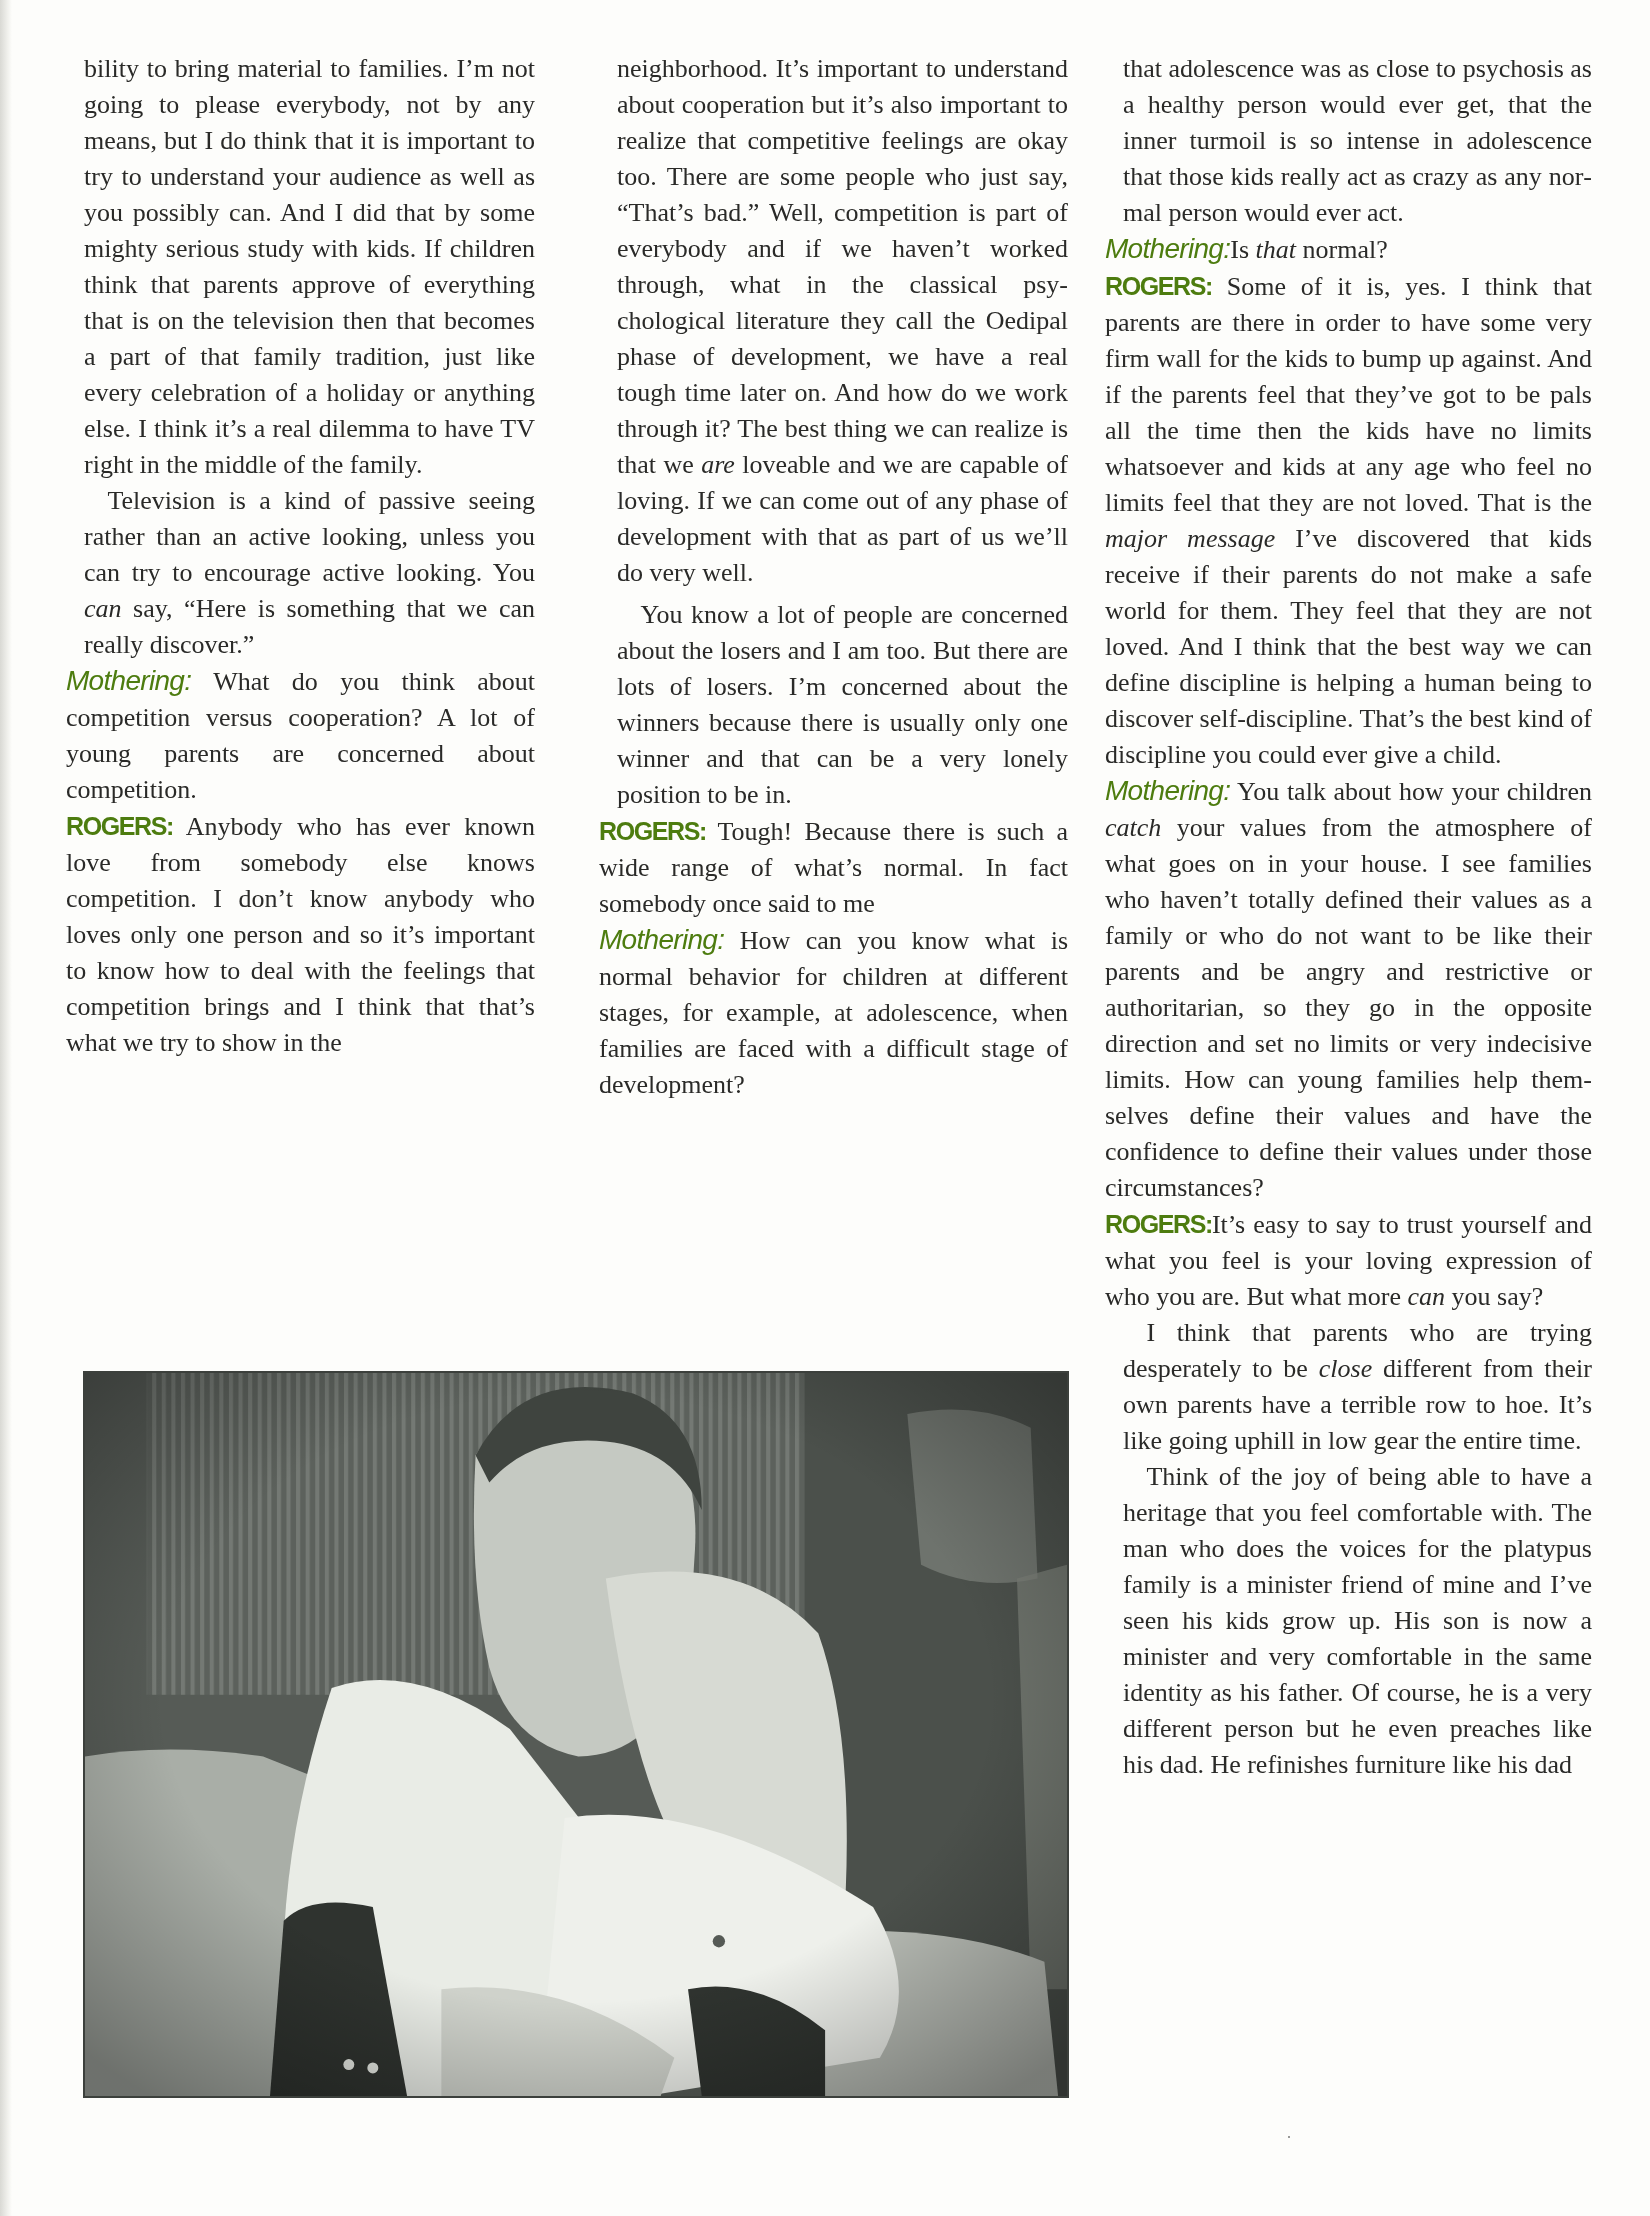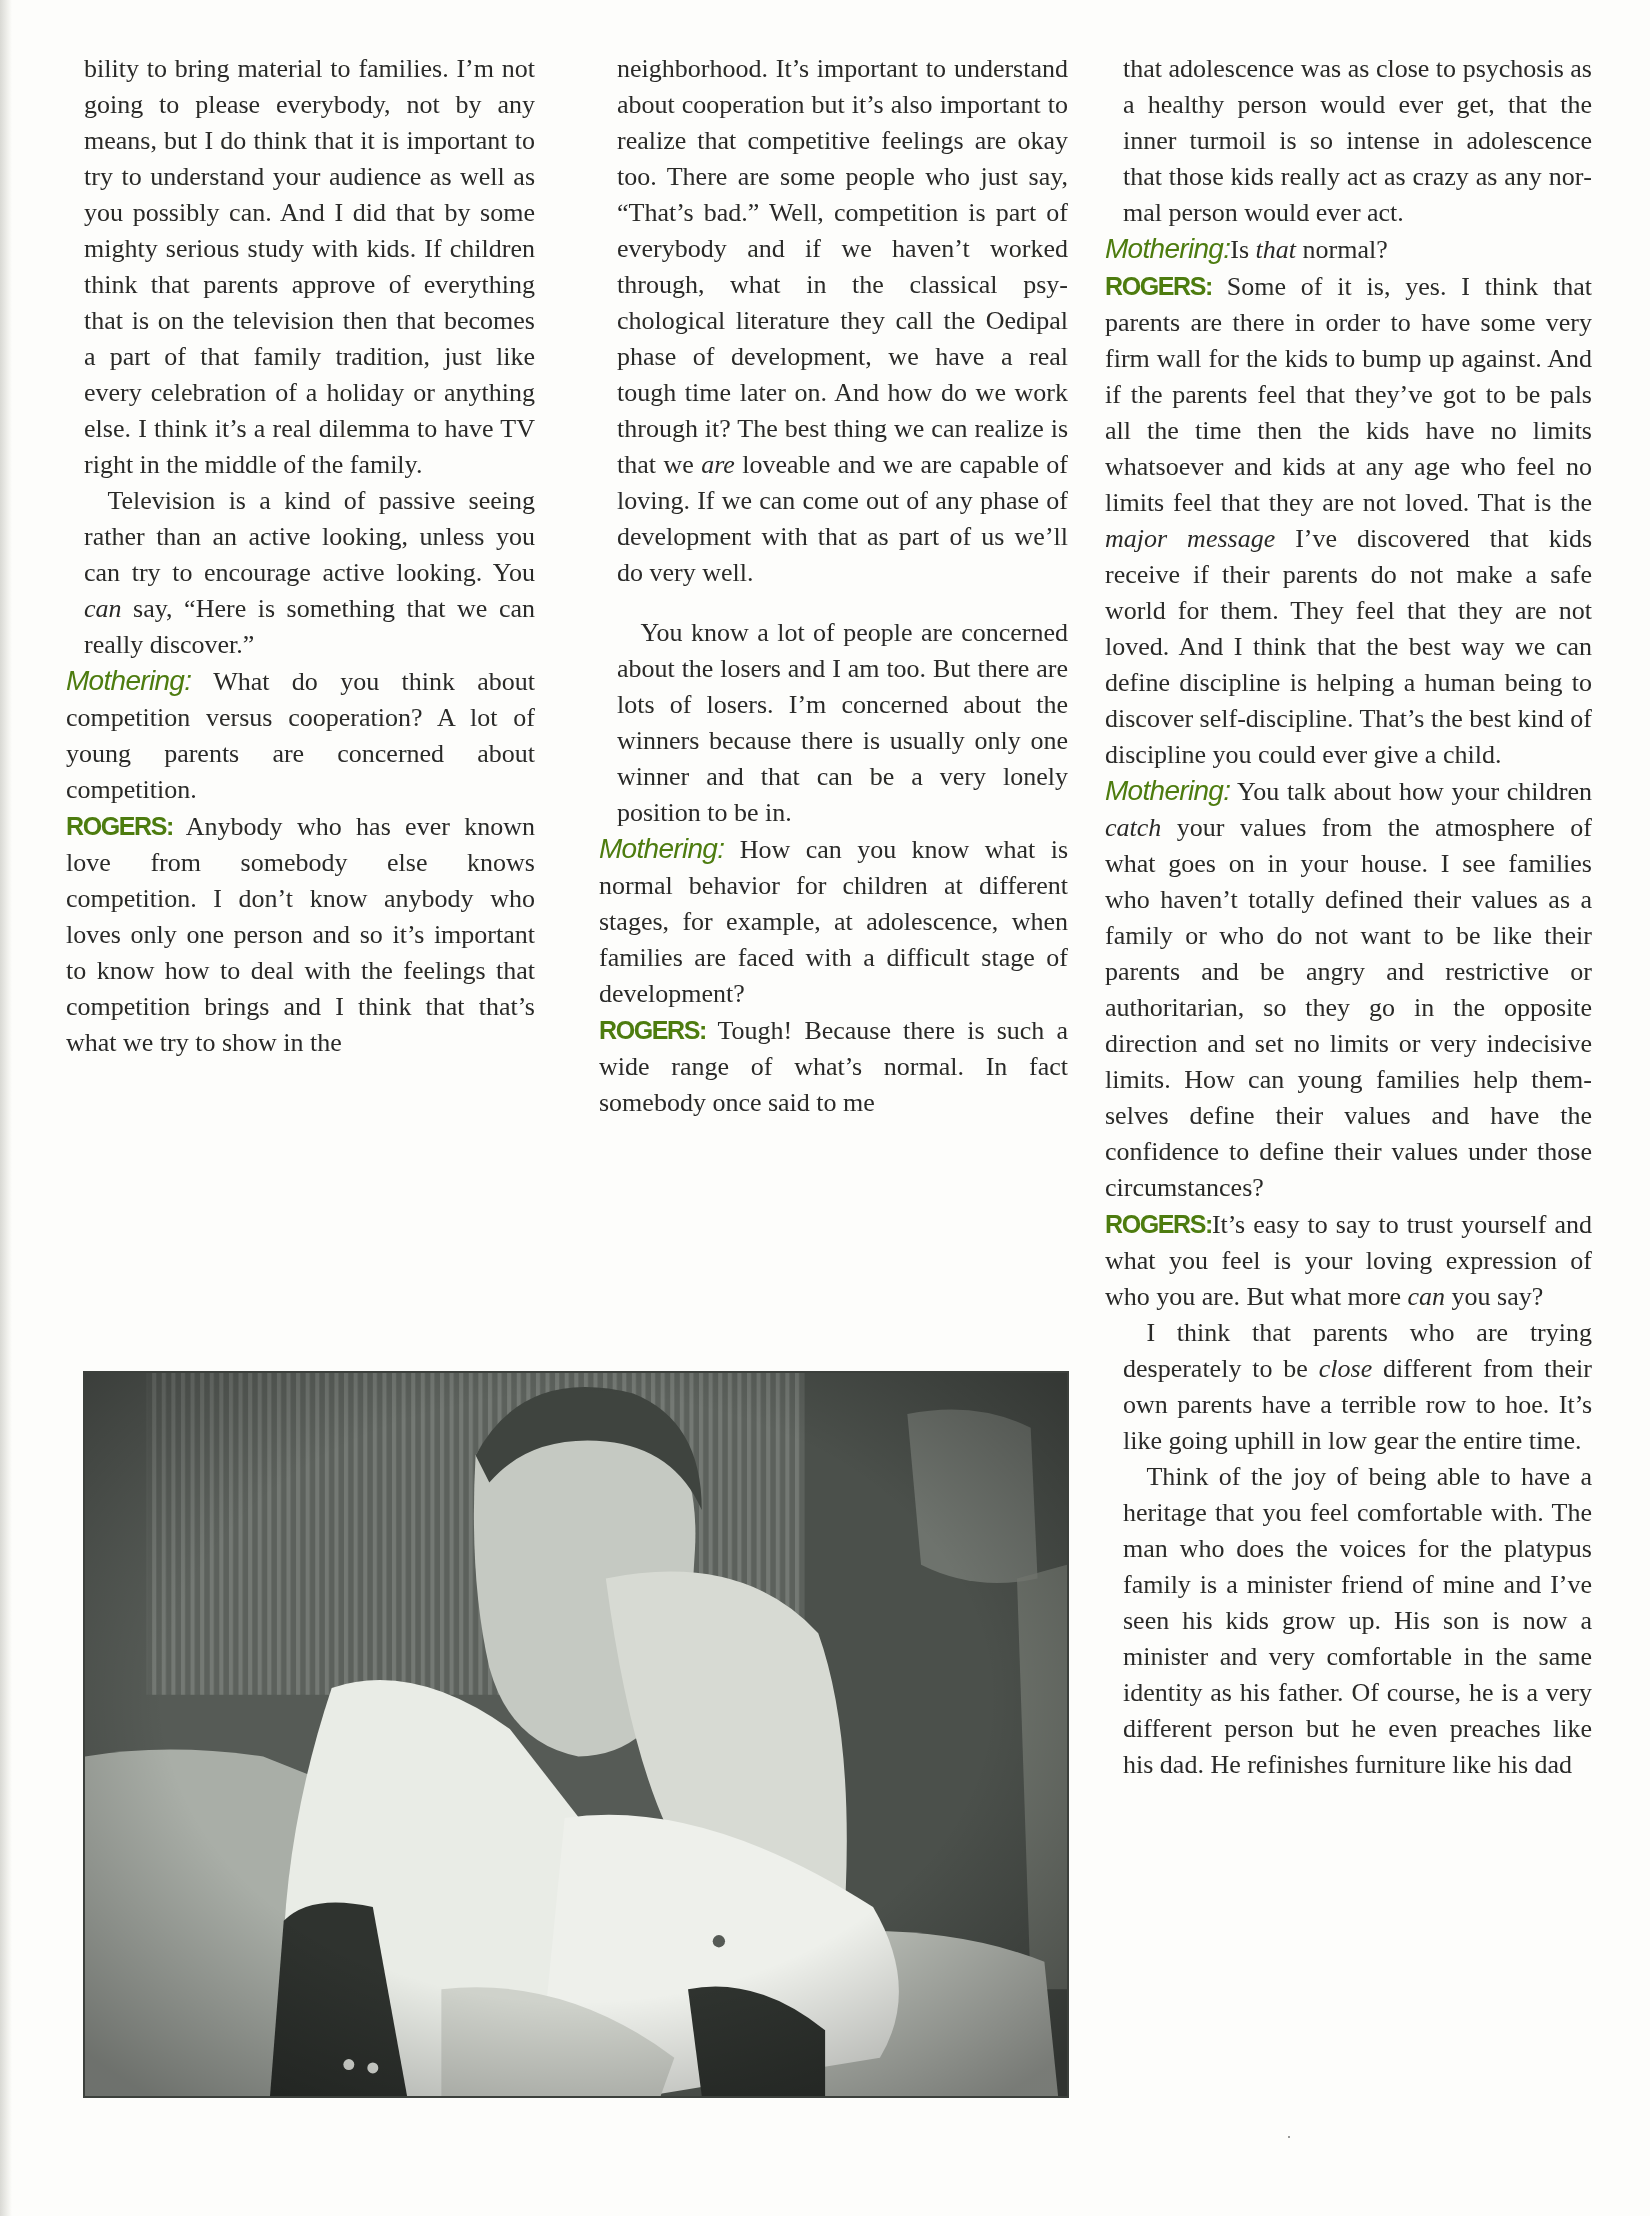--- a/index.html
+++ b/index.html
@@ -30,21 +30,21 @@
     }
     .col-left   { left: 84px;  top: 51px;  width: 451px; }
     .col-middle { left: 617px;  top: 51px;  width: 451px; }
     .col-right  { left: 1123px; top: 51px;  width: 469px; }
 
     .para {
       margin: 0;
       text-indent: 0;
     }
     .para.indent { text-indent: 23.4px; }
-    .para.gap { margin-top: 24px; }
+    .para.gap { margin-top: 6px; }
     .hang {
       margin-left: -18px;
     }
     .speaker {
       font-family: "Liberation Sans", "DejaVu Sans", sans-serif;
       color: #4d7c0f;
       letter-spacing: -0.7px;
     }
     .speaker.mothering {
       font-style: italic;
@@ -86,22 +86,22 @@
 <div class="column col-left">
   <p class="para"><span>bility to bring material to families. I’m not going to please everybody, not by any means, but I do think that it is important to try to under­stand your audience as well as you possibly can. And I did that by some mighty serious study with kids. If children think that parents approve of everything that is on the televi­sion then that becomes a part of that family tradition, just like every cele­bration of a holiday or anything else. I think it’s a real dilemma to have TV right in the middle of the family.</span></p>
   <p class="para indent"><span>Television is a kind of passive see­ing rather than an active looking, unless you can try to encourage ac­tive looking. You </span><em>can</em><span> say, “Here is something that we can really dis­cover.”</span></p>
   <p class="para hang"><span class="speaker mothering">Mothering:</span> <span>What do you think about competition versus coopera­tion? A lot of young parents are con­cerned about competition.</span></p>
   <p class="para hang"><span class="speaker rogers">ROGERS:</span> <span>Anybody who has ever known love from somebody else knows competition. I don’t know anybody who loves only one person and so it’s important to know how to deal with the feelings that com­petition brings and I think that that’s what we try to show in the</span></p>
 </div>
 
 <div class="column col-middle">
   <p class="para"><span>neighborhood. It’s important to un­derstand about cooperation but it’s also important to realize that com­petitive feelings are okay too. There are some people who just say, “That’s bad.” Well, competition is part of everybody and if we haven’t worked through, what in the classical psy­chological literature they call the Oedipal phase of development, we have a real tough time later on. And how do we work through it? The best thing we can realize is that we </span><em>are</em><span> loveable and we are capable of loving. If we can come out of any phase of development with that as part of us we’ll do very well.</span></p>
   <p class="para indent gap"><span>You know a lot of people are con­cerned about the losers and I am too. But there are lots of losers. I’m concerned about the winners be­cause there is usually only one win­ner and that can be a very lonely position to be in.</span></p>
+  <p class="para hang"><span class="speaker rogers">ROGERS:</span> <span>Tough! Because there is such a wide range of what’s normal. In fact somebody once said to me</span></p>
   <p class="para hang"><span class="speaker mothering">Mothering:</span> <span>How can you know what is normal behavior for children at different stages, for example, at adolescence, when families are faced with a difficult stage of development?</span></p>
-  <p class="para hang"><span class="speaker rogers">ROGERS:</span> <span>Tough! Because there is such a wide range of what’s normal. In fact somebody once said to me</span></p>
 </div>
 
 <div class="column col-right">
   <p class="para"><span>that adolescence was as close to psy­chosis as a healthy person would ever get, that the inner turmoil is so intense in adolescence that those kids really act as crazy as any nor­mal person would ever act.</span></p>
   <p class="para hang" style="text-align:left"><span class="speaker mothering">Mothering:</span><span>Is </span><em>that</em><span> normal?</span></p>
   <p class="para hang"><span class="speaker rogers">ROGERS:</span> <span>Some of it is, yes. I think that parents are there in order to have some very firm wall for the kids to bump up against. And if the par­ents feel that they’ve got to be pals all the time then the kids have no limits whatsoever and kids at any age who feel no limits feel that they are not loved. That is the </span><em>major message</em><span> I’ve discovered that kids receive if their parents do not make a safe world for them. They feel that they are not loved. And I think that the best way we can define discipline is helping a human being to discover self-discipline. That’s the best kind of discipline you could ever give a child.</span></p>
   <p class="para hang"><span class="speaker mothering">Mothering:</span> <span>You talk about how your children </span><em>catch</em><span> your values from the atmosphere of what goes on in your house. I see families who haven’t totally defined their values as a family or who do not want to be like their parents and be angry and restrictive or authoritarian, so they go in the opposite direction and set no limits or very indecisive limits. How can young families help them­selves define their values and have the confidence to define their val­ues under those circumstances?</span></p>
   <p class="para hang"><span class="speaker rogers">ROGERS:</span><span>It’s easy to say to trust your­self and what you feel is your lov­ing expression of who you are. But what more </span><em>can</em><span> you say?</span></p>
   <p class="para indent"><span>I think that parents who are try­ing desperately to be </span><em>close</em><span> different from their own parents have a terri­ble row to hoe. It’s like going uphill in low gear the entire time.</span></p>
   <p class="para indent"><span>Think of the joy of being able to have a heritage that you feel com­fortable with. The man who does the voices for the platypus family is a minister friend of mine and I’ve seen his kids grow up. His son is now a minister and very comfortable in the same identity as his father. Of course, he is a very different person but he even preaches like his dad. He refinishes furniture like his dad</span></p>

